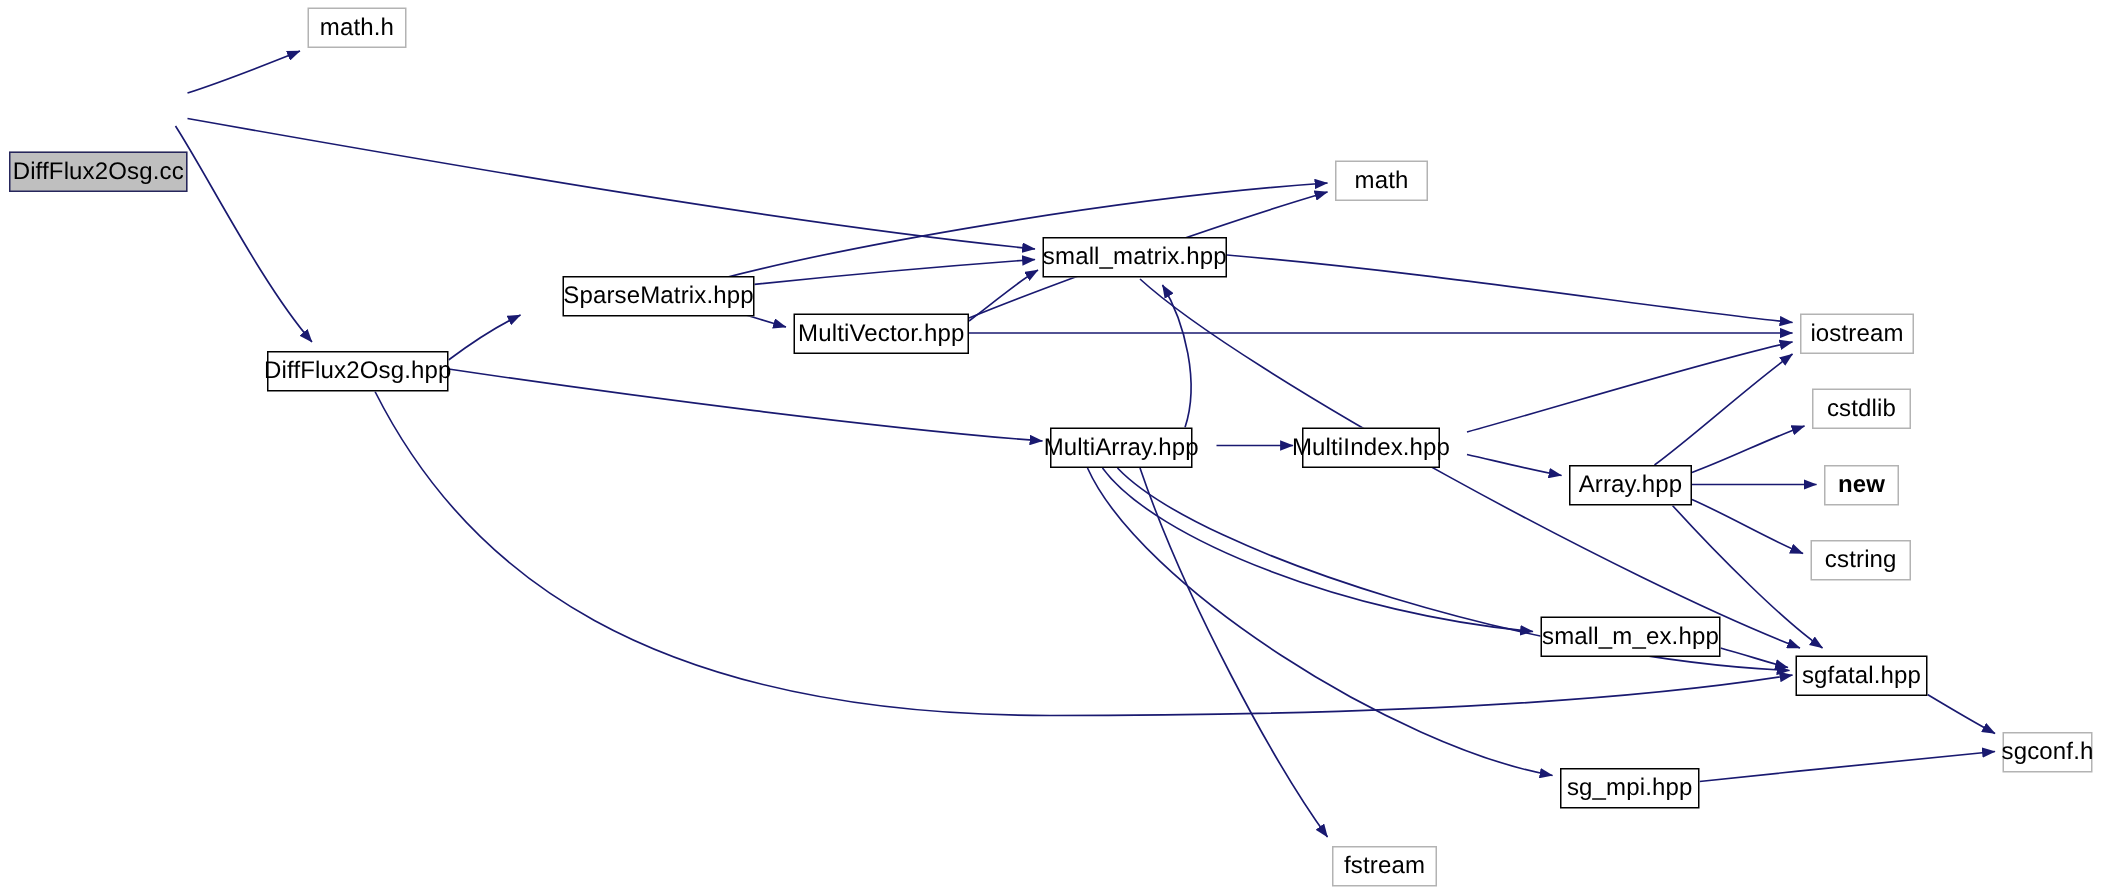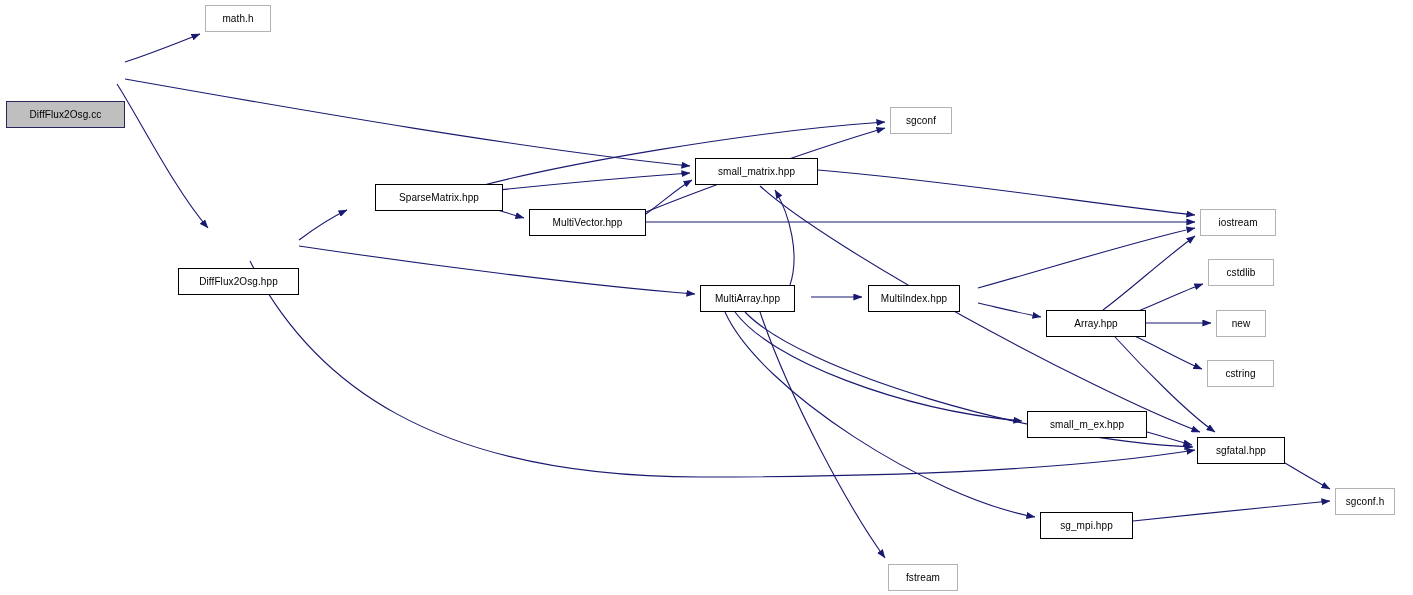--- a/index.html
+++ b/index.html
@@ -27,21 +27,21 @@
     position: absolute;
     box-sizing: border-box;
     display: flex;
     align-items: center;
     justify-content: center;
     background: #ffffff;
     white-space: nowrap;
     line-height: 1;
   }
   .gnode .gnode-label {
-    font-size: 10px;
+    font-size: 16px;
     color: #000000;
     letter-spacing: 0.1px;
     padding: 0 2px;
   }
   .node-root {
     background: #bfbfbf;
     border: 1px solid #26265c;
   }
   .node-local {
     border: 1px solid #000000;
@@ -96,50 +96,50 @@
   </svg>
 
   <div id="node-layer">
       <div class="gnode node-root" style="left: 6px; top: 57px; width: 119px; height: 27px; margin-top: 44px;">
         <span class="gnode-label">DiffFlux2Osg.cc</span>
       </div>
       <div class="gnode node-system" style="left: 205px; top: 5px; width: 66px; height: 27px;">
         <span class="gnode-label">math.h</span>
       </div>
       <div class="gnode node-system" style="left: 890px; top: 107px; width: 62px; height: 27px;">
-        <span class="gnode-label">sgconf</span>
+        <span class="gnode-label">math</span>
       </div>
       <div class="gnode node-local" style="left: 352px; top: 184px; width: 128px; height: 27px; margin-left: 23px;">
         <span class="gnode-label">SparseMatrix.hpp</span>
       </div>
       <div class="gnode node-local" style="left: 695px; top: 158px; width: 123px; height: 27px;">
         <span class="gnode-label">small_matrix.hpp</span>
       </div>
       <div class="gnode node-local" style="left: 529px; top: 209px; width: 117px; height: 27px;">
         <span class="gnode-label">MultiVector.hpp</span>
       </div>
       <div class="gnode node-system" style="left: 1200px; top: 209px; width: 76px; height: 27px;">
         <span class="gnode-label">iostream</span>
       </div>
-      <div class="gnode node-local" style="left: 178px; top: 234px; width: 121px; height: 27px; margin-top: 34px;">
+      <div class="gnode node-local" style="left: 178px; top: 234px; width: 121px; height: 27px;">
         <span class="gnode-label">DiffFlux2Osg.hpp</span>
       </div>
       <div class="gnode node-local" style="left: 700px; top: 285px; width: 95px; height: 27px;">
         <span class="gnode-label">MultiArray.hpp</span>
       </div>
       <div class="gnode node-local" style="left: 868px; top: 285px; width: 92px; height: 27px;">
         <span class="gnode-label">MultiIndex.hpp</span>
       </div>
       <div class="gnode node-system" style="left: 1208px; top: 259px; width: 66px; height: 27px; align-items: center;">
         <span class="gnode-label">cstdlib</span>
       </div>
-      <div class="gnode node-local" style="left: 1046px; top: 310px; width: 100px; height: 27px; align-items: center;">
+      <div class="gnode node-local" style="left: 1046px; top: 310px; width: 82px; height: 27px; align-items: center;">
         <span class="gnode-label">Array.hpp</span>
       </div>
-      <div class="gnode node-system" style="left: 1216px; top: 310px; width: 50px; height: 27px;">
+      <div class="gnode node-system" style="left: 1216px; top: 310px; width: 50px; height: 27px; font-weight: bold;">
         <span class="gnode-label">new</span>
       </div>
       <div class="gnode node-system" style="left: 1207px; top: 360px; width: 67px; height: 27px;">
         <span class="gnode-label">cstring</span>
       </div>
       <div class="gnode node-local" style="left: 1027px; top: 411px; width: 120px; height: 27px;">
         <span class="gnode-label">small_m_ex.hpp</span>
       </div>
       <div class="gnode node-local" style="left: 1197px; top: 437px; width: 88px; height: 27px; justify-content: center;">
         <span class="gnode-label">sgfatal.hpp</span>

